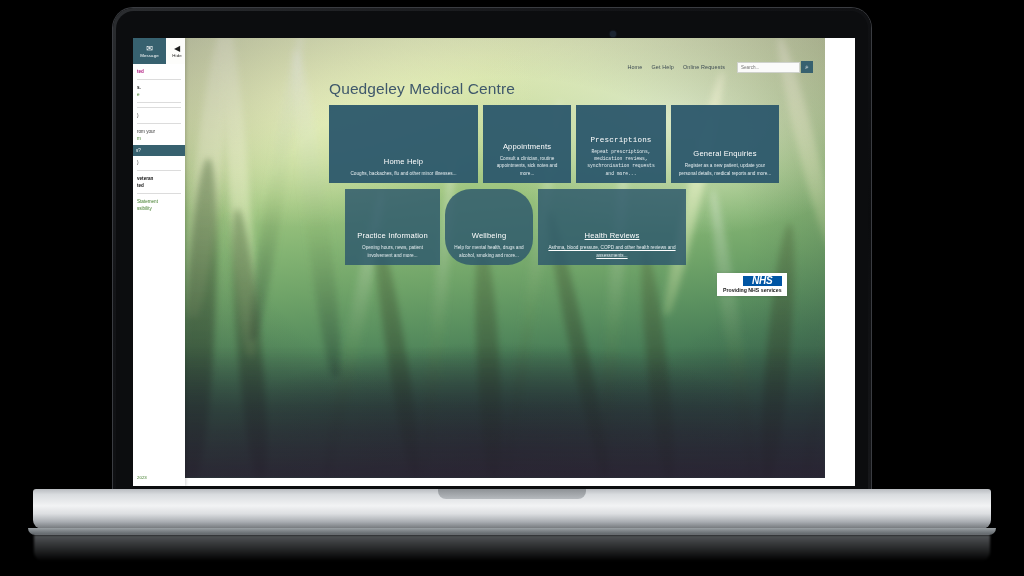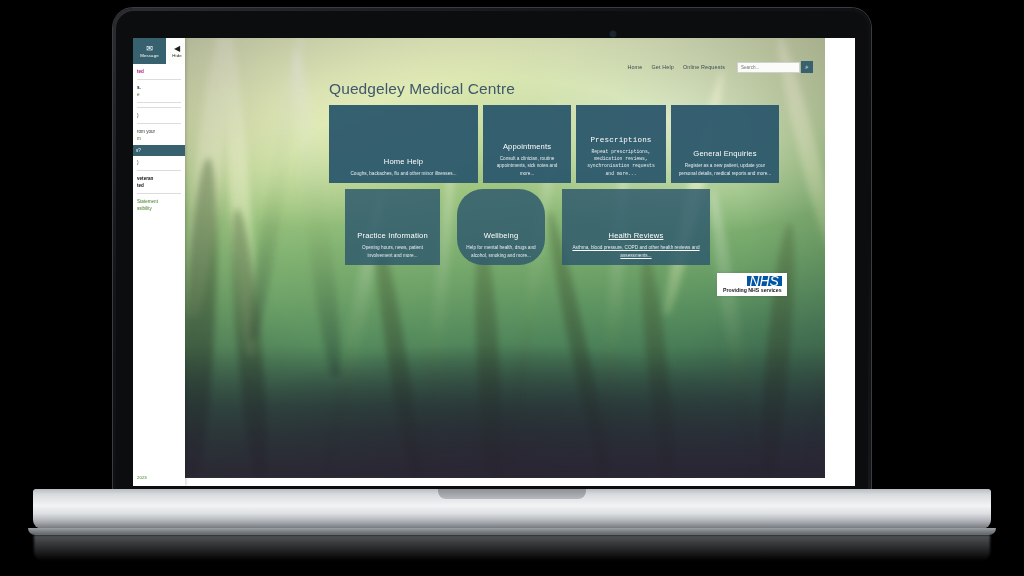--- a/index.html
+++ b/index.html
@@ -129,21 +129,21 @@
     font-size: 7px; border: none; margin-left: 1px;
   }
 
   #page-title {
     position: absolute; left: 152px; top: 27px;
     font-size: 15.5px; color: #3f586b; letter-spacing: .1px; font-weight: 400;
     white-space: nowrap;
   }
 
   #tile-grid-row1 { position: absolute; left: 152px; top: 52px; display: flex; gap: 5px; }
-  #tile-grid-row2 { position: absolute; left: 152px; top: 136px; display: flex; gap: 17px; padding-left: 16px; }
+  #tile-grid-row2 { position: absolute; left: 152px; top: 136px; display: flex; gap: 5px; padding-left: 16px; }
 
   .tile {
     background: rgba(46,89,108,.96);
     display: flex; flex-direction: column; align-items: center; justify-content: flex-end;
     text-align: center; padding: 6px 7px; color: #fff;
     height: 78px;
   }
   #tile-grid-row2 .tile { background: rgba(46,89,108,.84); height: 76px; }
   .tile-title { font-size: 7.6px; font-weight: 400; margin-bottom: 4px; letter-spacing: .15px; }
   .tile-desc { font-size: 4.7px; line-height: 7.3px; color: #e6eef1; }
@@ -157,22 +157,22 @@
   .t-covid          { width: 92px; }
   .t-health         { width: 148px; text-decoration: underline; }
 
   #nhs-badge {
     position: absolute; left: 540px; top: 220px;
     background: #fff; padding: 3px 5px 3px 6px;
     display: flex; flex-direction: column; align-items: flex-end;
     box-shadow: 0 0 3px rgba(0,0,0,.12);
   }
   #nhs-logo {
-    background: #0055a4; color: #fff; font-weight: normal;
-    font-size: 14px; line-height: 10px; padding: 0 3px;
+    background: #0055a4; color: #fff; font-weight: bold;
+    font-size: 10px; line-height: 10px; padding: 0 9px;
     letter-spacing: -0.2px; font-style: italic;
     font-family: "Liberation Sans", sans-serif;
   }
   #nhs-tagline { font-size: 5.2px; color: #1a1a1a; font-weight: bold; margin-top: 1px; }
 
   
   #right-gutter {
     position: absolute; right: 0; top: 0; width: 30px; height: 448px;
     background: #fff; z-index: 2;
   }

